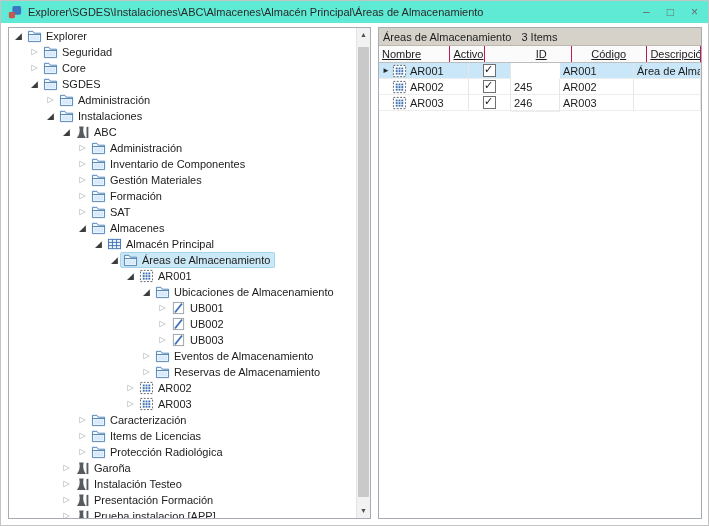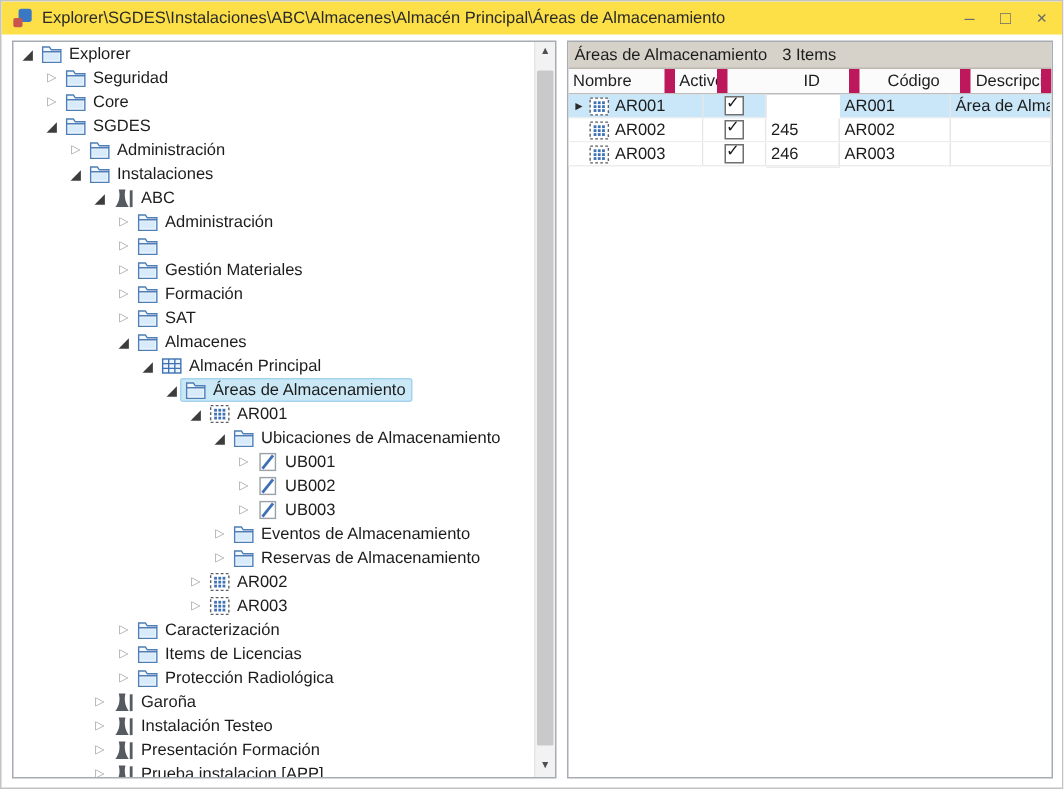--- a/index.html
+++ b/index.html
@@ -2,21 +2,21 @@
 <html><head>
 <meta charset="utf-8">
 <style>
   html,body{margin:0;padding:0;background:#ffffff;}
   #window{
     position:relative;width:709px;height:526px;box-sizing:border-box;
     border:1px solid #c3c3c3;background:#ffffff;overflow:hidden;
     font-family:"Liberation Sans",sans-serif;font-size:11px;color:#1c1c1c;
   }
   
-  .titlebar{position:absolute;left:0;top:0;right:0;height:22px;background:#fde047;
+  .titlebar{position:absolute;left:0;top:0;right:0;height:22px;background:#5eead4;
     display:flex;align-items:center;}
   .app-icon{width:14px;height:14px;margin-left:7px;flex:none;}
   .title-text{margin-left:6px;white-space:nowrap;color:#2a2a2a;}
   .win-controls{position:absolute;right:10px;top:0;height:22px;display:flex;align-items:center;gap:17px;
     color:#6b6b6b;font-size:12px;}
   .win-btn{cursor:default;line-height:22px;}
   
   .tree-panel{position:absolute;left:7px;top:26px;width:363px;height:492px;box-sizing:border-box;
     border:1px solid #a7acb2;background:#ffffff;overflow:hidden;}
   .tree-rows{position:absolute;left:0;top:0;right:14px;bottom:0;overflow:hidden;}
@@ -37,22 +37,22 @@
   .scroll-btn.down{bottom:0;}
   .scroll-thumb{position:absolute;left:1px;width:11px;top:19px;bottom:21px;background:#c9c9c9;border-radius:1px;}
   
   .right-panel{position:absolute;left:377px;top:26px;width:324px;height:492px;box-sizing:border-box;
     border:1px solid #a7acb2;background:#ffffff;overflow:hidden;}
   .panel-caption{height:17px;background:#d6d2ca;border-bottom:1px solid #bcb8b0;
     display:flex;align-items:center;padding:0 4px;gap:10px;}
   .caption-title{color:#1c1c1c;}
   .caption-count{color:#1c1c1c;}
   .grid-header{display:flex;height:17px;background:#fbfbfb;border-bottom:1px solid #bdbdbd;box-sizing:border-box;}
-  .gh-cell{box-sizing:border-box;border-right:7px solid #be185d;padding:0 3px;display:flex;align-items:center;
-    overflow:hidden;white-space:nowrap;}
+  .gh-cell{box-sizing:border-box;border-right:1px solid #be185d;padding:0 3px;display:flex;align-items:center;
+    overflow:hidden;white-space:nowrap;text-decoration:underline;}
   .grid-row{display:flex;height:16px;box-sizing:border-box;}
   .grid-row.selected .gr-cell{background:#c9e7f8;}
   .gr-cell{box-sizing:border-box;border-right:1px solid #e6e6e6;border-bottom:1px solid #ededed;
     padding:0 3px;display:flex;align-items:center;overflow:hidden;white-space:nowrap;background:#ffffff;}
   .gr-cell.center{justify-content:center;}
   .row-marker{width:10px;flex:none;font-size:8px;color:#2b2b2b;text-align:left;line-height:16px;}
   .cell-icon{width:15px;height:14px;flex:none;margin-right:3px;}
   .cell-icon svg{display:block;width:15px;height:14px;}
   .checkbox{width:11px;height:11px;border:1px solid #6f6f6f;background:#ffffff;position:relative;box-sizing:content-box;}
   .checkbox .mark{position:absolute;left:0px;top:-3px;font-size:11px;color:#1a1a1a;line-height:14px;}
@@ -185,20 +185,21 @@
         <div class="tree-row" style="padding-left: 68px;">
           <span class="twisty collapsed">▷</span>
           <span class="node-body">
             <span class="node-icon">
               <svg viewBox="0 0 16 15">
                 <path d="M1.5 13.5 v-11 h4.8 l1.4 2 h6.8 v9 z" fill="#f4f9fd" stroke="#4d7fb6"></path>
                 <path d="M1.5 5.9 h13" stroke="#4d7fb6"></path>
                 <rect x="2.6" y="7" width="10.8" height="5.2" fill="#d9eafa"></rect>
               </svg>
             </span>
+            <span class="node-label">Inventario de Componentes</span>
           </span>
         </div>
         <div class="tree-row" style="padding-left: 68px;">
           <span class="twisty collapsed">▷</span>
           <span class="node-body">
             <span class="node-icon">
               <svg viewBox="0 0 16 15">
                 <path d="M1.5 13.5 v-11 h4.8 l1.4 2 h6.8 v9 z" fill="#f4f9fd" stroke="#4d7fb6"></path>
                 <path d="M1.5 5.9 h13" stroke="#4d7fb6"></path>
                 <rect x="2.6" y="7" width="10.8" height="5.2" fill="#d9eafa"></rect>

